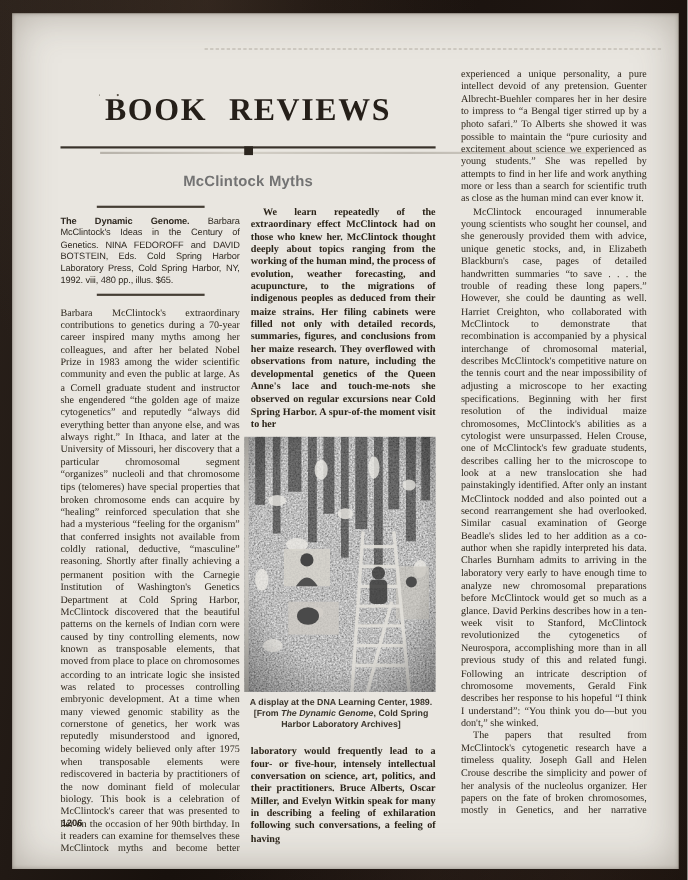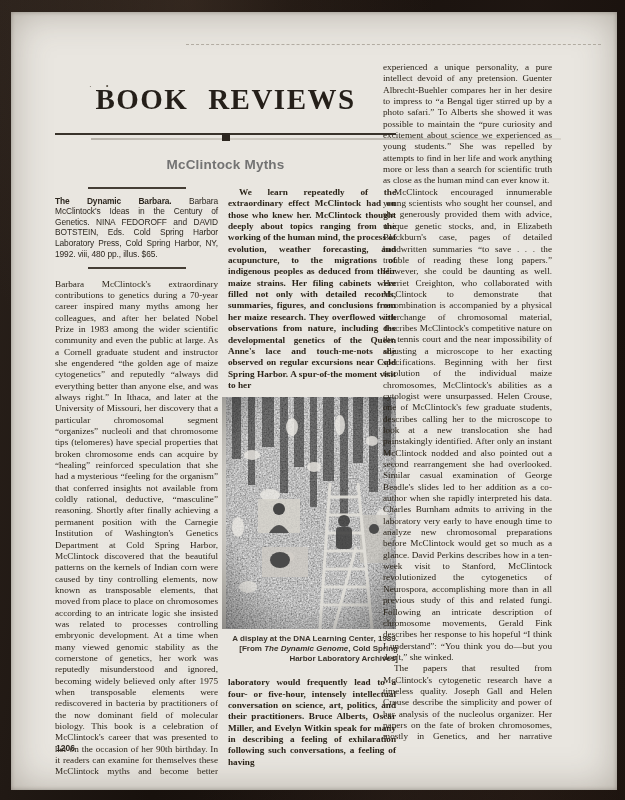--- a/index.html
+++ b/index.html
@@ -75,27 +75,27 @@
   p.body.indent { text-indent: 11px; }
   .col-left p.body { margin-top: 10px; max-height: 500px; overflow: hidden; }
   .col-mid p.body.mid-bottom { margin-top: 13px; }
 
   
   figure.photo { margin: 6px 0 0 -6px; padding: 0; width: 174px; }
   figure.photo svg { display: block; filter: contrast(1.06) brightness(.97); }
   .caption {
     margin: 5px 0 0 -6px; width: 176px;
     font-family: "Liberation Sans", sans-serif;
-    font-size: 8px; line-height: 10px; color: #3b352c; text-align: right;
+    font-size: 8px; line-height: 10px; color: #3b352c; text-align: center;
   }
   .caption .ital { font-style: italic; }
 
   
   .col-right {
-    position: absolute; left: 372px; top: 50px; width: 169px; height: 681px;
+    position: absolute; left: 408px; top: 50px; width: 169px; height: 681px;
     overflow: hidden;
   }
   .col-right p.body + p.body { margin-top: 0; font-family: Liberation Serif, serif; }
 
   
   .page-number {
     position: absolute; left: 45px; top: 731px;
     font-family: "Liberation Sans", sans-serif; font-weight: 700;
     font-size: 8.5px; color: #2e2820;
   }
@@ -119,21 +119,21 @@
       <h1 class="section-title">Book Reviews</h1>
       <div class="header-rule">
         <span class="rule-square"></span>
       </div>
       <h2 class="article-title">McClintock Myths</h2>
 
       <div class="cols">
 
         <div class="col-left">
           <div class="cite-rule"></div>
-          <p class="citation"><span class="cite-bold">The Dynamic Barbara.</span><span> Barbara McClintock's Ideas in the Century of Genetics. NINA FEDOROFF and DAVID BOTSTEIN, Eds. Cold Spring Harbor Laboratory Press, Cold Spring Harbor, NY, 1992. viii, 480 pp., illus. $65.</span></p>
+          <p class="citation"><span class="cite-bold">The Dynamic Genome.</span><span> Barbara McClintock's Ideas in the Century of Genetics. NINA FEDOROFF and DAVID BOTSTEIN, Eds. Cold Spring Harbor Laboratory Press, Cold Spring Harbor, NY, 1992. viii, 480 pp., illus. $65.</span></p>
           <div class="cite-rule"></div>
           <p class="body">Barbara McClintock's extraordinary contributions to genetics during a 70-year career inspired many myths among her colleagues, and after her belated Nobel Prize in 1983 among the wider scientific community and even the public at large. As a Cornell graduate student and instructor she engendered “the golden age of maize cytogenetics” and reputedly “always did everything better than anyone else, and was always right.” In Ithaca, and later at the University of Missouri, her discovery that a particular chromosomal segment “organizes” nucleoli and that chromosome tips (telomeres) have special properties that broken chromosome ends can acquire by “healing” reinforced speculation that she had a mysterious “feeling for the organism” that conferred insights not available from coldly rational, deductive, “masculine” reasoning. Shortly after finally achieving a permanent position with the Carnegie Institution of Washington's Genetics Department at Cold Spring Harbor, McClintock discovered that the beautiful patterns on the kernels of Indian corn were caused by tiny controlling elements, now known as transposable elements, that moved from place to place on chromosomes according to an intricate logic she insisted was related to processes controlling embryonic development. At a time when many viewed genomic stability as the cornerstone of genetics, her work was reputedly misunderstood and ignored, becoming widely believed only after 1975 when transposable elements were rediscovered in bacteria by practitioners of the now dominant field of molecular biology. This book is a celebration of McClintock's career that was presented to her on the occasion of her 90th birthday. In it readers can examine for themselves these McClintock myths and become better acquainted with the real McClintock through a few of her most famous papers and the reminiscences of many whom she influenced personally and intellectually.</p>
         </div>
 
         <div class="col-mid">
           <p class="body indent">We learn repeatedly of the extraordinary effect McClintock had on those who knew her. McClintock thought deeply about topics ranging from the working of the human mind, the process of evolution, weather forecasting, and acupuncture, to the migrations of indigenous peoples as deduced from their maize strains. Her filing cabinets were filled not only with detailed records, summaries, figures, and conclusions from her maize research. They overflowed with observations from nature, including the developmental genetics of the Queen Anne's lace and touch-me-nots she observed on regular excursions near Cold Spring Harbor. A spur-of-the moment visit to her</p>
 
           <figure class="photo">
             <svg width="174" height="232" viewBox="0 0 174 232" xmlns="http://www.w3.org/2000/svg">
               <defs>

